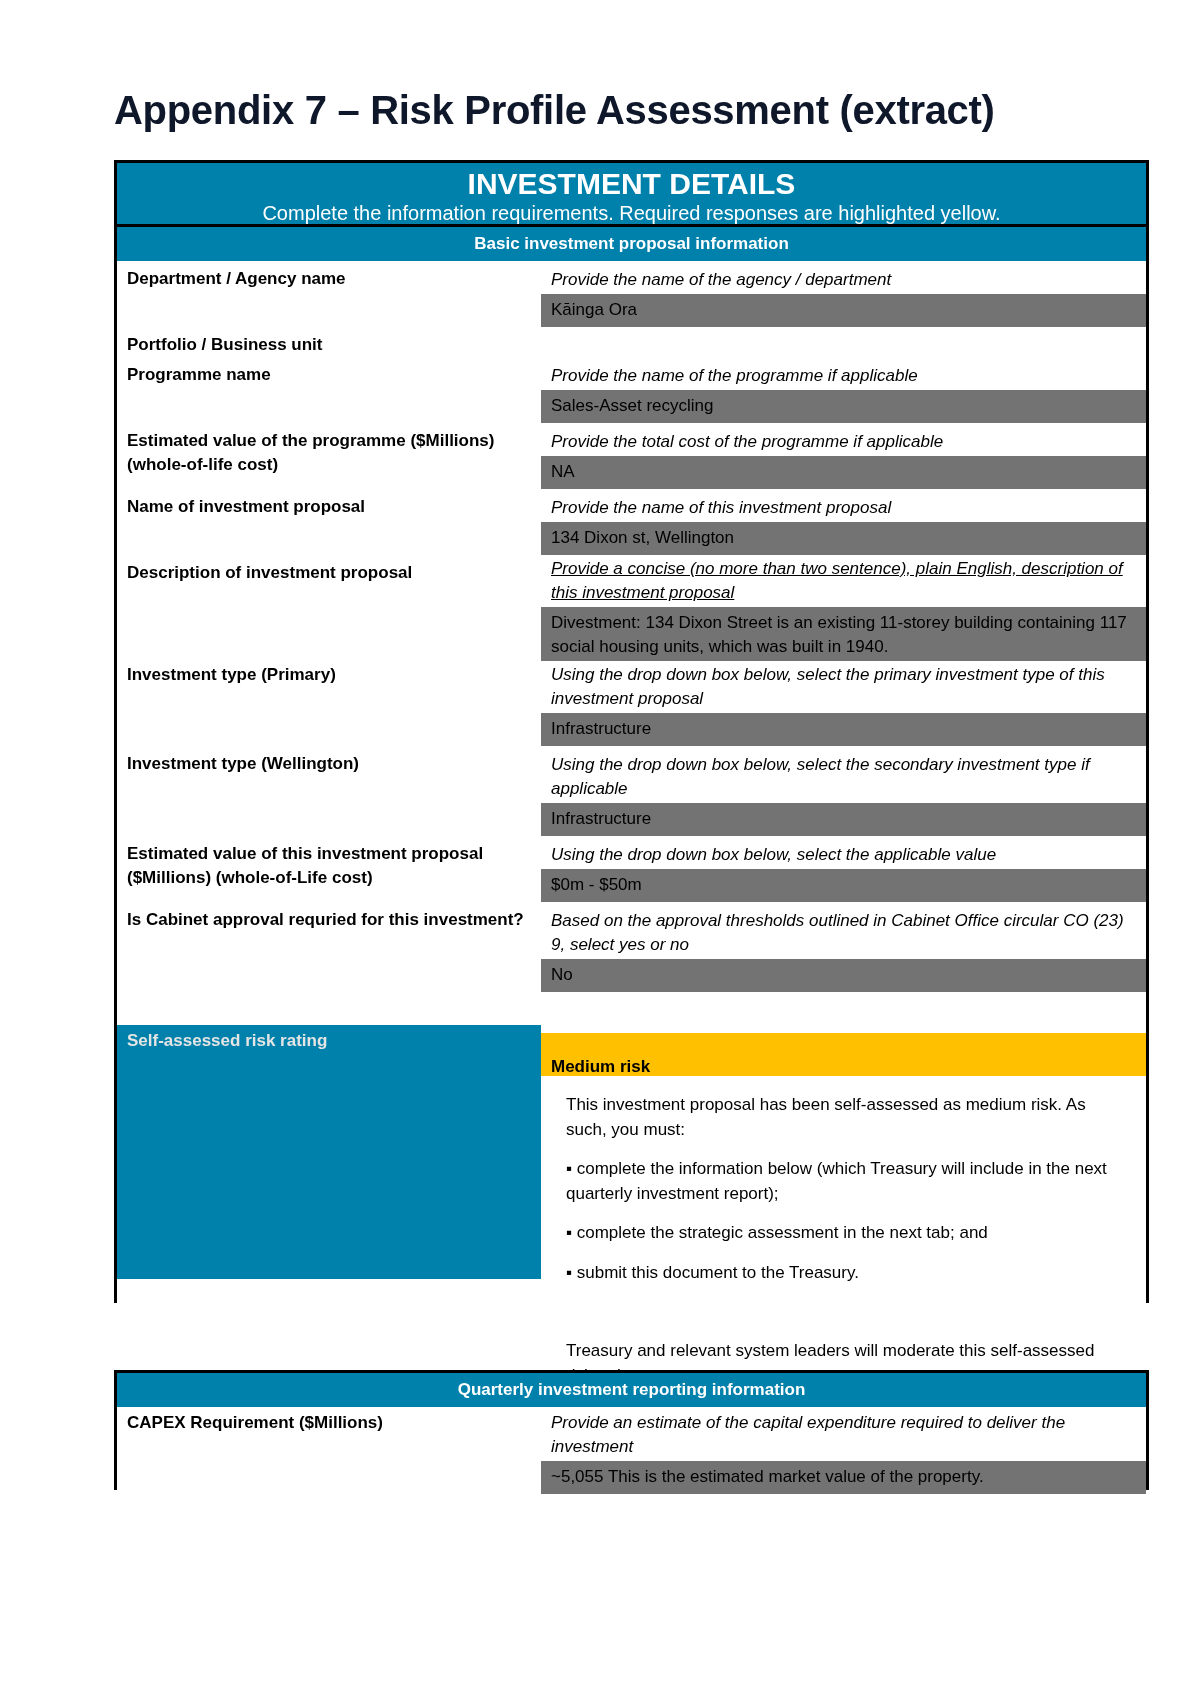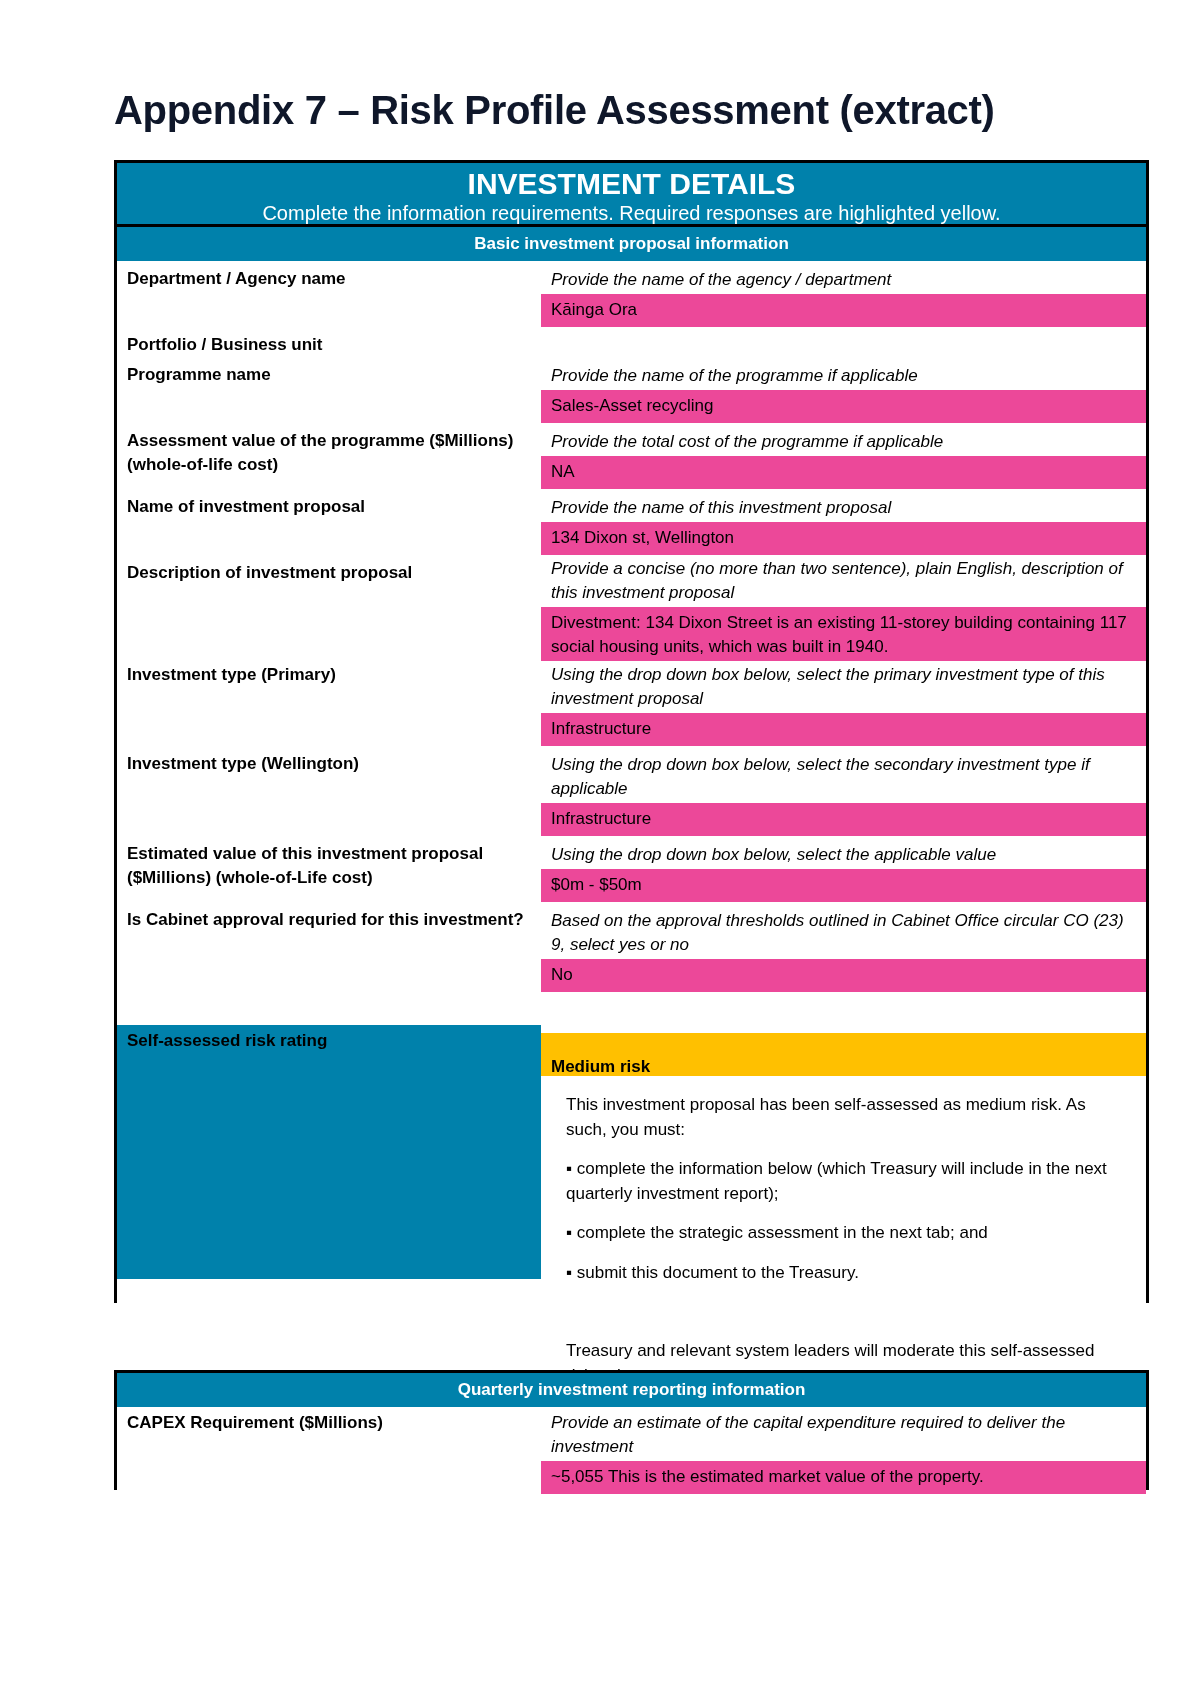--- a/index.html
+++ b/index.html
@@ -11,23 +11,23 @@
   .tbl1 { top: 160px; height: 1143px; }
   .tbl2 { top: 1370px; height: 120px; border-bottom: none; }
   .main-head { background: #0081ab; color: #fff; text-align: center; height: 64px; border-bottom: 3px solid #000; box-sizing: border-box; padding-top: 4px; }
   .main-head .h1 { font-size: 30px; font-weight: bold; line-height: 34px; }
   .main-head .sub { font-size: 20px; line-height: 24px; }
   .sec-head { background: #0081ab; color: #fff; text-align: center; font-size: 17px; font-weight: bold; height: 34px; line-height: 34px; }
   .row { display: flex; position: relative; }
   .lbl { width: 424px; box-sizing: border-box; padding: 6px 0 0 10px; font-size: 17px; font-weight: bold; line-height: 24px; }
   .right { flex: 1; }
   .prompt { font-style: italic; font-size: 17px; line-height: 24px; padding: 7px 10px 2px 10px; }
-  .answer { background: #ec4899; font-size: 17px; line-height: 24px; padding: 4px 10px 5px 10px; }
+  .answer { background: #737373; font-size: 17px; line-height: 24px; padding: 4px 10px 5px 10px; }
   .risk { display: flex; background: #fff; }
-  .risk-lbl { width: 424px; background: #0081ab; color: #000000; font-size: 17px; font-weight: bold; padding: 6px 0 0 10px; box-sizing: border-box; height: 254px; }
+  .risk-lbl { width: 424px; background: #0081ab; color: #e5e5e5; font-size: 17px; font-weight: bold; padding: 6px 0 0 10px; box-sizing: border-box; height: 254px; }
   .risk-right { flex: 1; }
   .risk-badge { background: #ffc000; font-size: 17px; font-weight: bold; padding: 24px 10px 0 10px; height: 43px; box-sizing: border-box; margin-top: 8px; }
   .risk-text { font-size: 17px; line-height: 24.5px; padding: 2px 10px 0 10px; }
   .risk-text p { margin: 15px; }
   .spacer { height: 33px; }
 </style>
 </head>
 <body>
 
 <h1 class="title">Appendix 7 – Risk Profile Assessment (extract)</h1>
@@ -50,37 +50,37 @@
     <div class="lbl">Portfolio / Business unit</div>
   </div>
   <div class="row">
     <div class="lbl">Programme name</div>
     <div class="right">
       <div class="prompt">Provide the name of the programme if applicable</div>
       <div class="answer">Sales-Asset recycling</div>
     </div>
   </div>
   <div class="row">
-    <div class="lbl">Assessment value of the programme ($Millions) (whole-of-life cost)</div>
+    <div class="lbl">Estimated value of the programme ($Millions) (whole-of-life cost)</div>
     <div class="right">
       <div class="prompt">Provide the total cost of the programme if applicable</div>
       <div class="answer">NA</div>
     </div>
   </div>
   <div class="row">
     <div class="lbl">Name of investment proposal</div>
     <div class="right">
       <div class="prompt">Provide the name of this investment proposal</div>
       <div class="answer">134 Dixon st, Wellington</div>
     </div>
   </div>
   <div class="row">
     <div class="lbl">Description of investment proposal</div>
     <div class="right">
-      <div class="prompt" style="padding-top:2px;">Provide a concise (no more than two sentence), plain English, description of this investment proposal</div>
+      <div class="prompt" style="padding-top:2px;text-decoration:underline;">Provide a concise (no more than two sentence), plain English, description of this investment proposal</div>
       <div class="answer" style="padding-bottom:2px;">Divestment: 134 Dixon Street is an existing 11-storey building containing 117 social housing units, which was built in 1940.</div>
     </div>
   </div>
   <div class="row">
     <div class="lbl" style="padding-top:2px;">Investment type (Primary)</div>
     <div class="right">
       <div class="prompt" style="padding-top:2px;">Using the drop down box below, select the primary investment type of this investment proposal</div>
       <div class="answer">Infrastructure</div>
     </div>
   </div>

